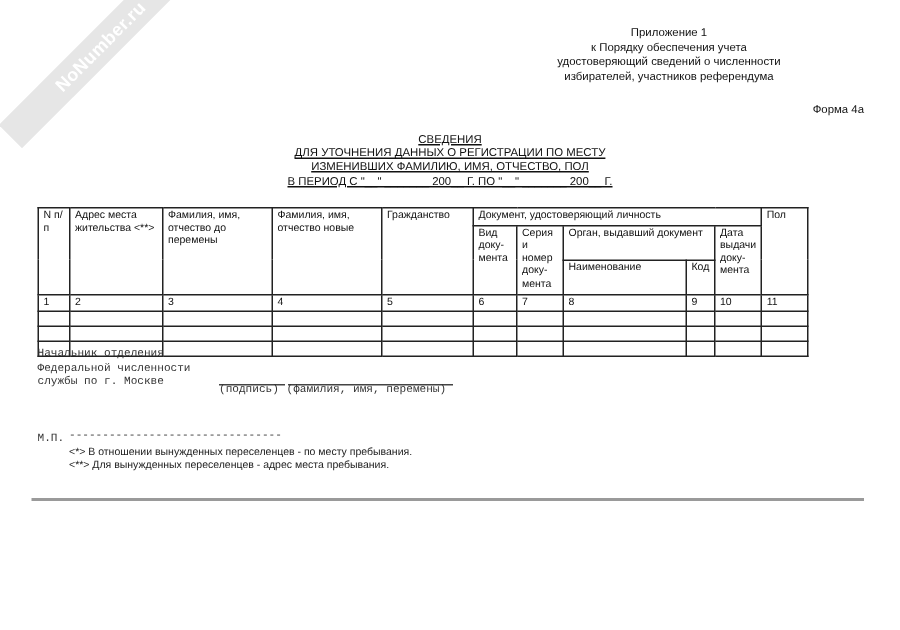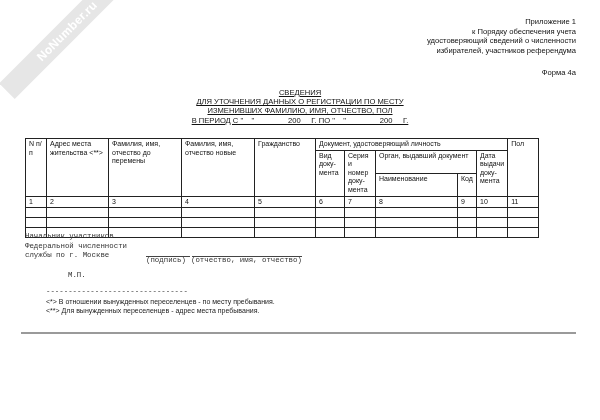--- a/index.html
+++ b/index.html
@@ -7,21 +7,21 @@
     width:600px; height:420px; background:#ffffff; position:relative; overflow:hidden;
     font-family:"Liberation Sans", sans-serif; color:#111;
   }
   .watermark {
     position:absolute; left:-18px; top:20px; width:170px; height:22px;
     background:#e6e6e6; color:#ffffff; font-weight:bold; font-size:12px;
     transform:rotate(-45deg); transform-origin:center; text-align:center; line-height:22px;
     letter-spacing:0.3px;
   }
   .appendix {
-    position:absolute; right:24px; top:17px; width:260px; text-align:right;
+    position:absolute; right:24px; top:17px; width:260px; text-align:center;
     font-size:7.6px; line-height:9.6px;
   }
   .appendix div { white-space:nowrap; }
   .form-no { position:absolute; right:24px; top:68px; font-size:7.6px;text-align:right; }
   .title {
     position:absolute; left:150px; width:300px; top:88px; text-align:center;
     font-size:7.6px; line-height:9.2px;
   }
   .title div { white-space:nowrap;text-decoration:underline; }
   table.grid {
@@ -38,21 +38,21 @@
   .mono {
     position:absolute; font-family:"Liberation Mono", monospace; font-size:7.4px; color:#333; line-height:9.6px;
   }
   .signer { left:25px; top:232px; }
   .sig-line { position:absolute; top:256px; height:0; border-top:1px solid #444; }
   .sig1 { left:146px; width:44px; }
   .sig2 { left:192px; width:110px; }
   .sig-label { top:256px; }
   .sig-label1 { left:146px; }
   .sig-label2 { left:191px; }
-  .stamp { left:25px; top:271px;margin-left:43px; }
+  .stamp { left:25px; top:289px; }
   .dashes { left:46px; top:287px; letter-spacing:0px; }
   .note { position:absolute; left:46px; font-size:7px; color:#222; white-space:nowrap; }
   .note1 { top:298px; }
   .note2 { top:307px; }
   .rule { position:absolute; left:21px; width:555px; top:332px; height:2px; background:#9a9a9a; }
 </style>
 </head>
 <body>
 
 <div class="watermark">NoNumber.ru</div>
@@ -142,27 +142,27 @@
         <td></td>
         <td></td>
         <td></td>
         <td></td>
         <td></td>
   </tr>
 </tbody>
   </table>
 
 <div class="mono signer">
-  <div>Начальник участников</div>
+  <div>Начальник отделения</div>
   <div>Федеральной численности</div>
   <div>службы по г. Москве</div>
 </div>
 <div class="sig-line sig1"></div>
 <div class="sig-line sig2"></div>
 <div class="mono sig-label sig-label1">(подпись)</div>
-<div class="mono sig-label sig-label2">(отчество, имя, отчество)</div>
+<div class="mono sig-label sig-label2">(фамилия, имя, перемены)</div>
 <div class="mono stamp">М.П.</div>
 
 <div class="mono dashes">--------------------------------</div>
 <div class="note note1">&lt;*&gt; В отношении вынужденных переселенцев - по месту пребывания.</div>
 <div class="note note2">&lt;**&gt; Для вынужденных переселенцев - адрес места пребывания.</div>
 
 <div class="rule"></div>
 
 </body></html>

